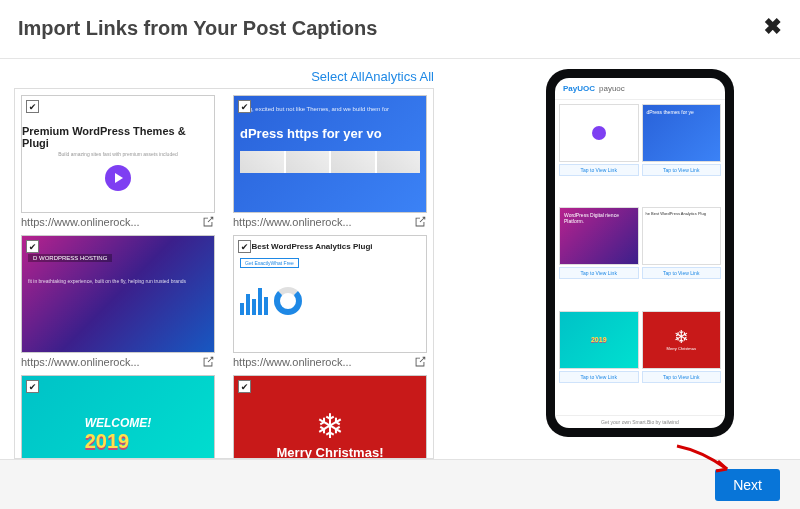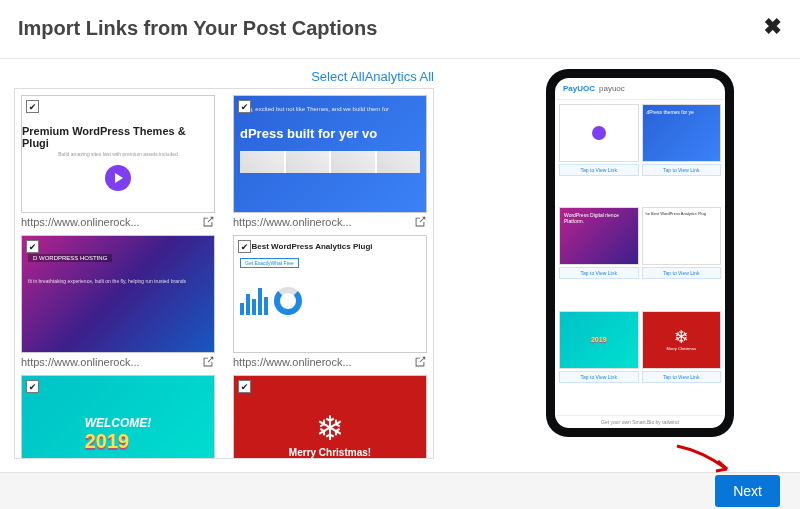--- a/index.html
+++ b/index.html
@@ -115,21 +115,21 @@
   .t4 .charts{display:flex;gap:6px;margin-top:16px;align-items:flex-end;}
   .t4 .bar{display:flex;gap:2px;align-items:flex-end;height:30px;}
   .t4 .bar div{width:4px;background:#1e88e5;}
   .t4 .donut{width:28px;height:28px;border-radius:50%;border:6px solid #1e88e5;border-top-color:#e0e0e0;}
   .t5 { background: linear-gradient(135deg,#00c2c7,#00e0d0); display:flex;align-items:center;justify-content:center;}
   .t5 .badge{color:#fff;text-align:left;}
   .t5 .w{font-size:12px;font-weight:800;font-style:italic;}
   .t5 .y{font-size:20px;font-weight:900;color:#ffe14a;text-shadow:0 2px 0 #c04a7a;}
   .t6 { background:#c81919;display:flex;flex-direction:column;align-items:center;justify-content:center;color:#fff;}
   .t6 .tree{font-size:34px;color:#fff;line-height:1;}
-  .t6 .mc{font-size:10px;font-weight:700;margin-top:2px;}
+  .t6 .mc{font-size:13px;font-weight:700;margin-top:2px;}
   
   .right-col { flex: 1; display:flex; flex-direction:column; align-items:center;}
   .preview-label{font-size:10px;letter-spacing:1px;color:#888;margin-bottom:8px;}
   .phone{width:188px;height:368px;background:#0b0c0e;border-radius:22px;padding:9px;position:relative;}
   .phone-inner{background:#fff;width:100%;height:100%;border-radius:14px;overflow:hidden;display:flex;flex-direction:column;}
   .phone-top{height:22px;display:flex;align-items:center;padding:0 8px;font-size:8px;color:#666;border-bottom:1px solid #eee;gap:4px;}
   .phone-top .brand{color:#1e88e5;font-weight:600;}
   .phone-grid{flex:1;display:grid;grid-template-columns:1fr 1fr;gap:3px;padding:4px;overflow:hidden;}
   .pitem{display:flex;flex-direction:column;}
   .pitem .pthumb{height:58px;border:1px solid #ddd;}
@@ -142,21 +142,21 @@
   .pt3{background:linear-gradient(135deg,#b6228e,#3c1f8b);color:#fff;font-size:5px;padding:4px;}
   .pt4{background:#fff;font-size:4px;color:#333;padding:3px;}
   .pt5{background:linear-gradient(135deg,#00c2c7,#00e0d0);color:#fff;display:flex;align-items:center;justify-content:center;}
   .pt5 span{font-size:7px;font-weight:800;color:#ffe14a;text-shadow:0 1px 0 #c04a7a;}
   .pt6{background:#c81919;color:#fff;display:flex;flex-direction:column;align-items:center;justify-content:center;}
   .pt6 .tree{font-size:18px;line-height:1;}
   .pt6 .m{font-size:4px;}
   
   .modal-footer{
     position:absolute;left:0;right:0;bottom:0;
-    height:37px;background:#f5f5f5;border-top:1px solid #e2e2e2;
+    height:50px;background:#f5f5f5;border-top:1px solid #e2e2e2;
     display:flex;justify-content:flex-end;align-items:center;padding:0 20px;
   }
   .next-btn{
     background:#0875d8;color:#fff;border:none;font-size:14px;font-weight:500;
     padding:8px 18px;border-radius:3px;cursor:pointer;
   }
   
   .arrow{position:absolute;right:58px;bottom:28px;width:70px;height:40px;pointer-events:none;}
 </style>
 </head>
@@ -189,21 +189,21 @@
           <svg class="ext-icon" viewBox="0 0 16 16">
               <path fill="#555" d="M11 2h3v3h-1V3.7L8.4 8.4 7.6 7.6 12.3 3H11V2zM3 3h5v1H4v8h8V8h1v5H3V3z"></path>
             </svg>
         </div>
       </div>
 
       <div class="post-item">
         <div class="thumb t2">
           <div class="check">✔</div>
           <div class="top">Blog, excited but not like Themes, and we build them for</div>
-          <div class="big">dPress built for yer vo</div>
+          <div class="big">dPress https for yer vo</div>
           <div class="mini">
               <div></div>
               <div></div>
               <div></div>
               <div></div>
             </div>
         </div>
         <div class="link-row">
           <span>https://www.onlinerock...</span>
           <svg class="ext-icon" viewBox="0 0 16 16">

